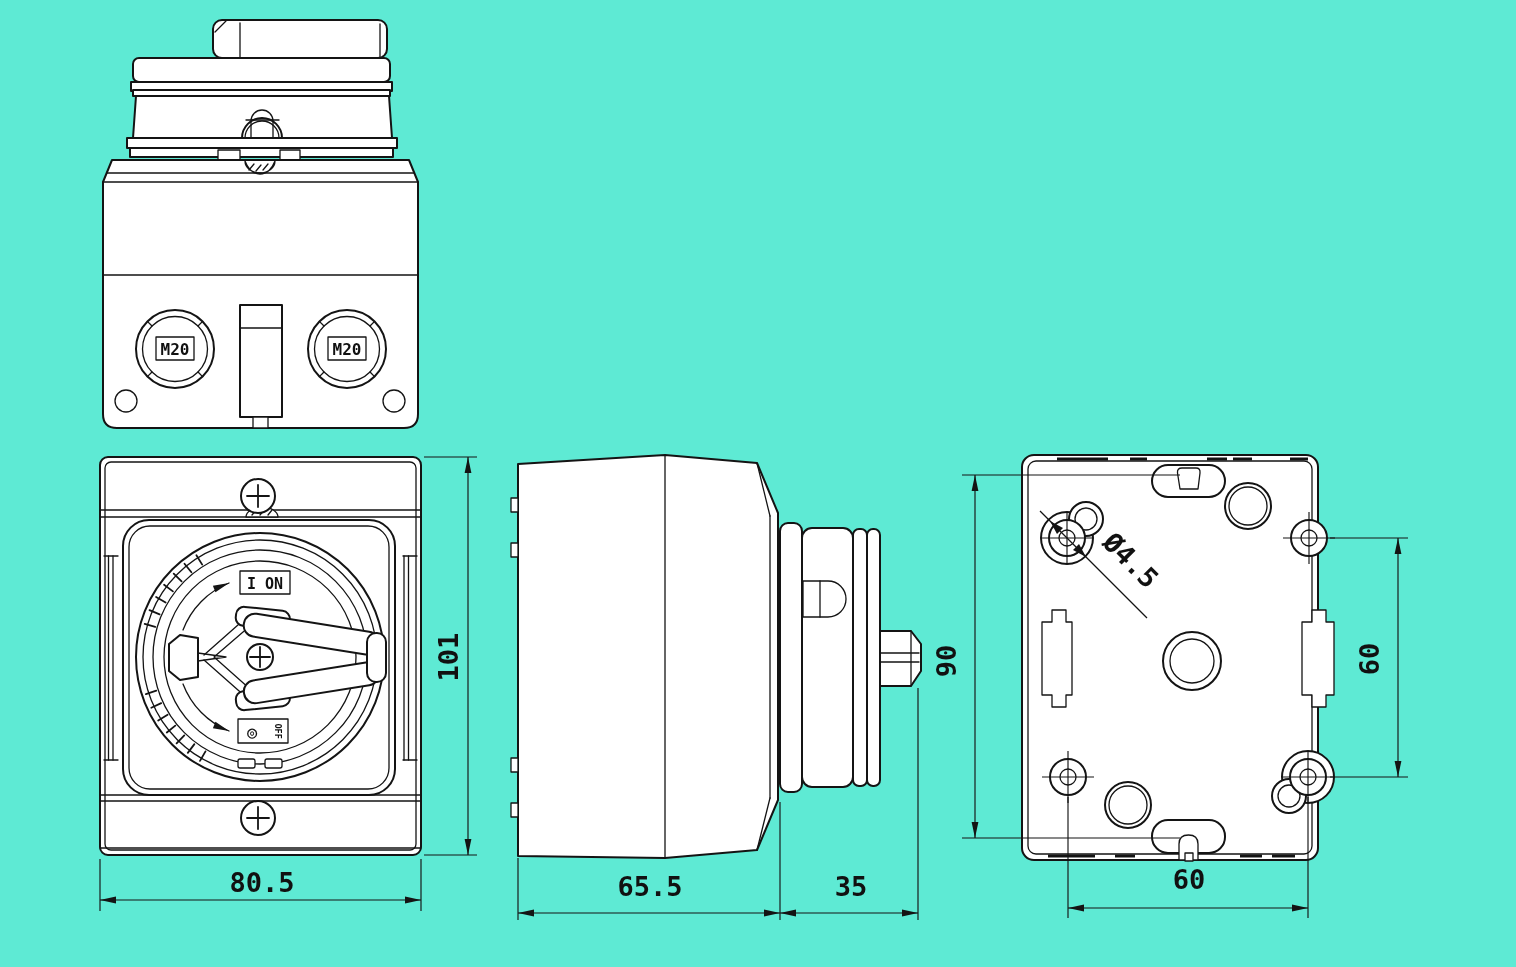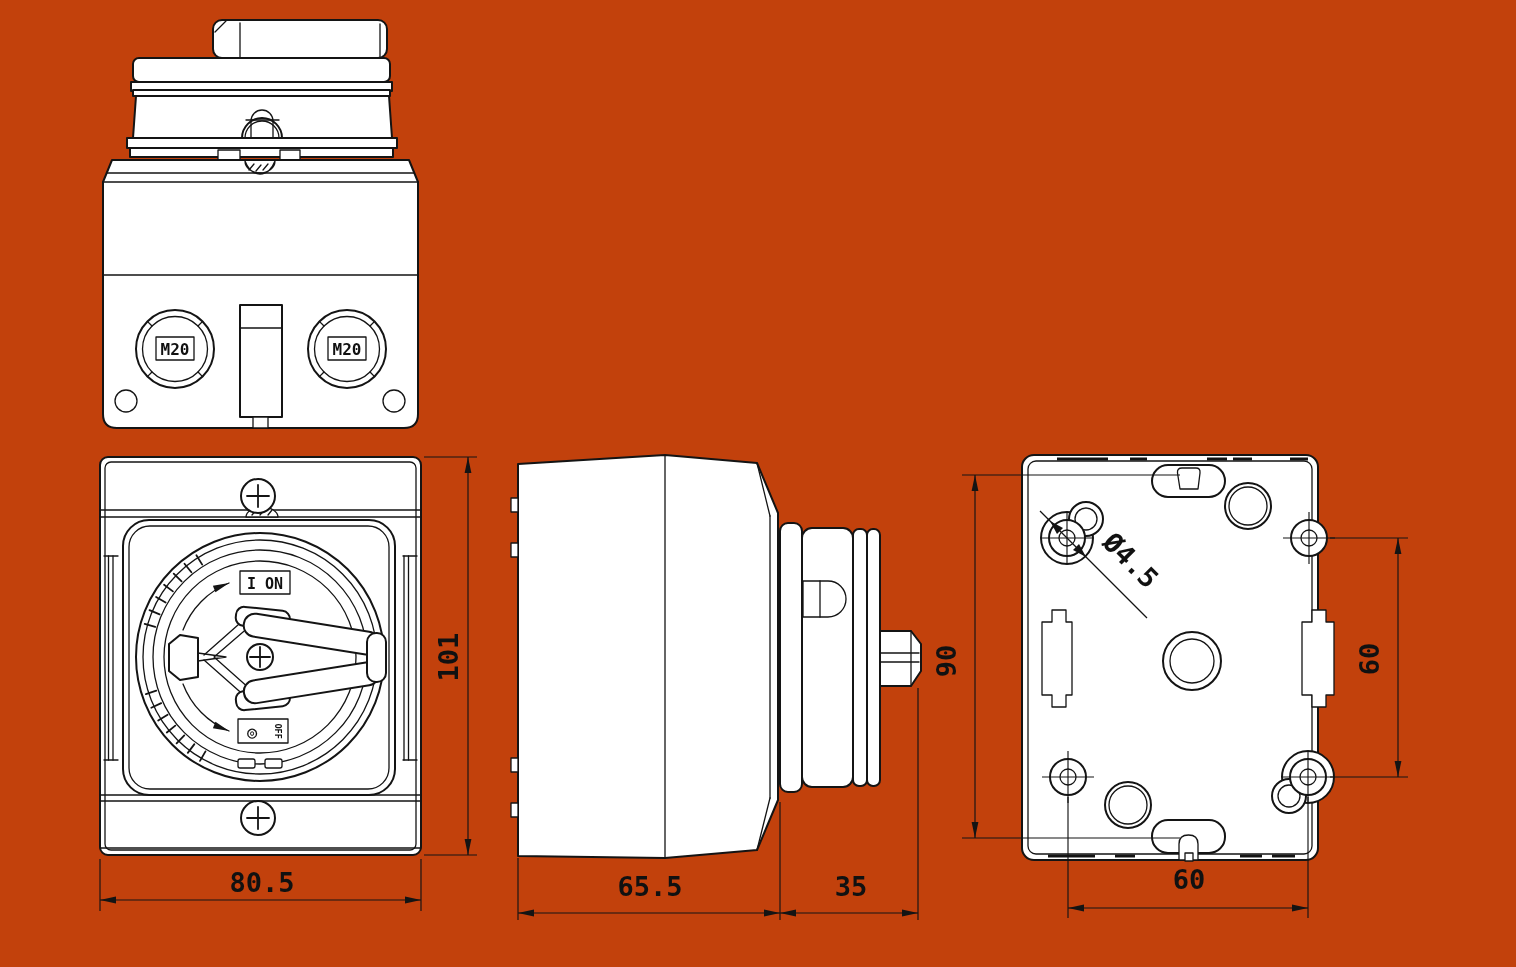--- a/index.html
+++ b/index.html
@@ -1,16 +1,16 @@
 <!DOCTYPE html>
 <html><head>
 <meta charset="utf-8">
 <style>
   html,body{margin:0;padding:0;background:#ffffff;}
-  #canvas{position:relative;width:1516px;height:967px;background:#c2410c;overflow:hidden;}
+  #canvas{position:relative;width:1516px;height:967px;background:#5eead4;overflow:hidden;}
   svg{display:block;}
   
   .s  {stroke:#141414;fill:none;stroke-width:2;stroke-linejoin:round;stroke-linecap:round;}
   .sf {stroke:#141414;fill:#ffffff;stroke-width:2;stroke-linejoin:round;}
   
   .t  {stroke:#141414;fill:none;stroke-width:1.3;stroke-linejoin:round;stroke-linecap:round;}
   .tf {stroke:#141414;fill:#ffffff;stroke-width:1.3;stroke-linejoin:round;}
   .hk {stroke:#141414;fill:none;stroke-width:1.8;stroke-linecap:round;}
   
   .d  {stroke:#141414;fill:none;stroke-width:1.15;}

